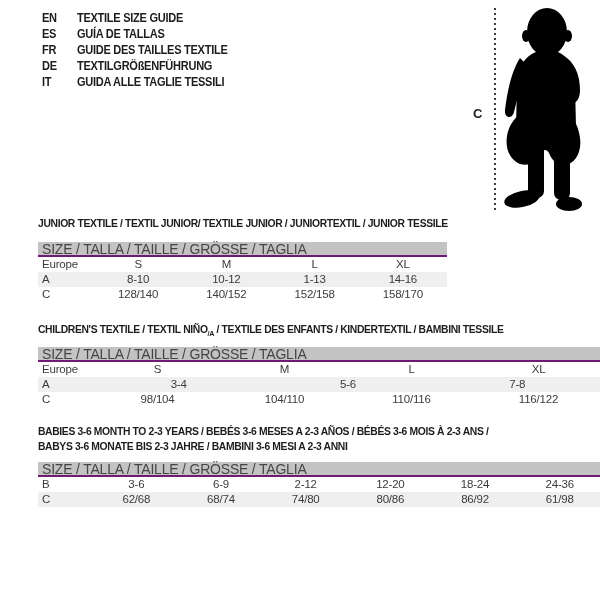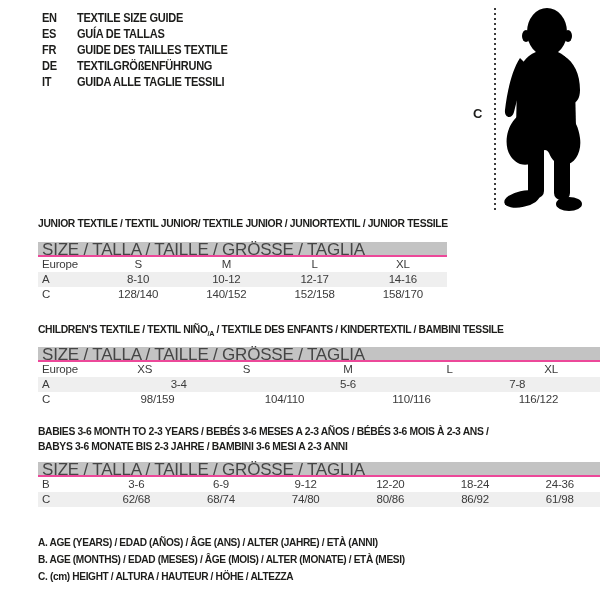--- a/index.html
+++ b/index.html
@@ -31,22 +31,22 @@
     transform:scaleX(0.9); transform-origin:0 0; line-height:15px;
   }
   .sub { font-size:8px; vertical-align:sub; }
 
   
   .size-table { position:absolute; left:18px; font-size:11.5px; color:#3b3b3b; letter-spacing:-0.2px; }
   .w-narrow { width:409px; }
   .w-wide { width:564px; }
   .size-bar {
     height:15px; line-height:15px; background:#c3c3c3; color:#454545;
-    padding-left:4px; border-bottom:2px solid #ec4899; box-sizing:border-box;
-    font-size:17px;
+    padding-left:4px; border-bottom:2px solid #701a75; box-sizing:border-box;
+    font-size:14px;
   }
   .trow { display:flex; height:15px; line-height:15px; }
   .trow.alt { background:#efefef; }
   .lbl { width:56px; flex:none; padding-left:4px; box-sizing:border-box; text-align:left; }
   .cell { flex:1; text-align:center; }
 
   
   .notes { position:absolute; left:18px; top:534px; }
   .note {
     font-size:11.5px; font-weight:700; letter-spacing:-0.4px; line-height:17px;
@@ -107,85 +107,79 @@
       <span class="lbl">Europe</span>
       <span class="cell">S</span>
       <span class="cell">M</span>
       <span class="cell">L</span>
       <span class="cell">XL</span>
     </div>
     <div class="trow alt">
       <span class="lbl">A</span>
       <span class="cell">8-10</span>
       <span class="cell">10-12</span>
-      <span class="cell">12-17</span>
+      <span class="cell">1-13</span>
       <span class="cell">14-16</span>
     </div>
     <div class="trow">
       <span class="lbl">C</span>
       <span class="cell">128/140</span>
       <span class="cell">140/152</span>
       <span class="cell">152/158</span>
       <span class="cell">158/170</span>
     </div>
   </div>
 
   <div class="section-heading" style="top:322px"><span>CHILDREN'S TEXTILE / TEXTIL NIÑO</span><span class="sub">/A</span><span> / TEXTILE DES ENFANTS / KINDERTEXTIL / BAMBINI TESSILE</span></div>
 
   <div class="size-table w-wide" style="top:347px">
     <div class="size-bar">SIZE / TALLA / TAILLE / GRÖSSE / TAGLIA</div>
     <div class="trow">
       <span class="lbl">Europe</span>
-      <span class="cell">XS</span>
       <span class="cell">S</span>
       <span class="cell">M</span>
       <span class="cell">L</span>
       <span class="cell">XL</span>
     </div>
     <div class="trow alt">
       <span class="lbl">A</span>
       <span class="cell">3-4</span>
       <span class="cell">5-6</span>
       <span class="cell">7-8</span>
     </div>
     <div class="trow">
       <span class="lbl">C</span>
-      <span class="cell">98/159</span>
+      <span class="cell">98/104</span>
       <span class="cell">104/110</span>
       <span class="cell">110/116</span>
       <span class="cell">116/122</span>
     </div>
   </div>
 
   <div class="section-heading" style="top:424px">
     <div>BABIES 3-6 MONTH TO 2-3 YEARS / BEBÉS 3-6 MESES A 2-3 AÑOS / BÉBÉS 3-6 MOIS À 2-3 ANS /</div>
     <div>BABYS 3-6 MONATE BIS 2-3 JAHRE / BAMBINI 3-6 MESI A 2-3 ANNI</div>
   </div>
 
   <div class="size-table w-wide" style="top:462px">
     <div class="size-bar">SIZE / TALLA / TAILLE / GRÖSSE / TAGLIA</div>
     <div class="trow">
       <span class="lbl">B</span>
       <span class="cell">3-6</span>
       <span class="cell">6-9</span>
-      <span class="cell">9-12</span>
+      <span class="cell">2-12</span>
       <span class="cell">12-20</span>
       <span class="cell">18-24</span>
       <span class="cell">24-36</span>
     </div>
     <div class="trow alt">
       <span class="lbl">C</span>
       <span class="cell">62/68</span>
       <span class="cell">68/74</span>
       <span class="cell">74/80</span>
       <span class="cell">80/86</span>
       <span class="cell">86/92</span>
       <span class="cell">61/98</span>
     </div>
   </div>
 
-  <div class="notes">
-    <div class="note">A. AGE (YEARS) / EDAD (AÑOS) / ÂGE (ANS) / ALTER (JAHRE) / ETÀ (ANNI)</div>
-    <div class="note">B. AGE (MONTHS) / EDAD (MESES) / ÂGE (MOIS) / ALTER (MONATE) / ETÀ (MESI)</div>
-    <div class="note">C. (cm) HEIGHT / ALTURA / HAUTEUR / HÖHE / ALTEZZA</div>
-  </div>
 
 </div>
 
 </body></html>

